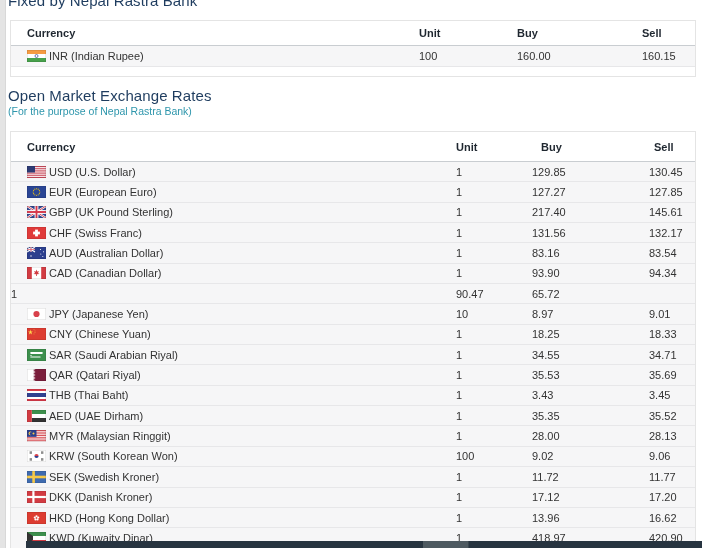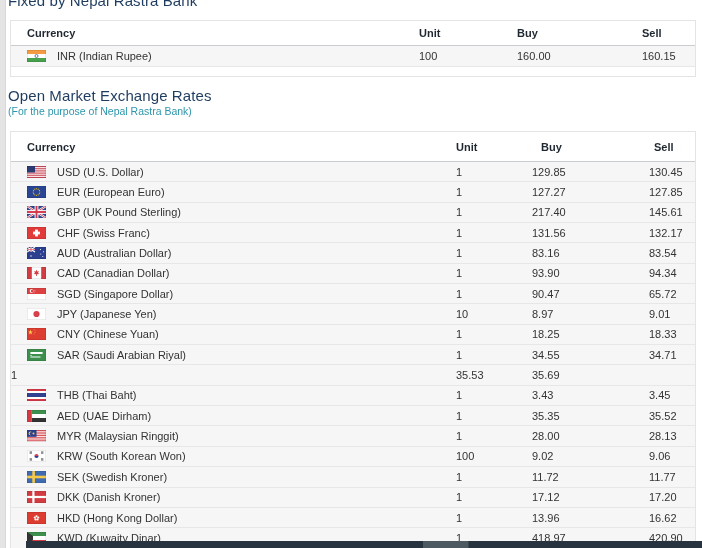--- a/index.html
+++ b/index.html
@@ -19,21 +19,21 @@
   .card1 .thead{height:24px;}
   .card2 .thead{height:29px;}
   .grid1{grid-template-columns:408px 98px 125px 1fr;}
   .grid2{grid-template-columns:445px 76px 117px 1fr;}
   .th.currency,.c-currency{padding-left:16px;}
   .grid2 .th.buy{padding-left:9px;}
   .grid2 .th.sell{padding-left:5px;}
   .row{display:grid;align-items:center;background:var(--row-bg,#f6f6f7);border-bottom:1px solid #e7e7e9;box-sizing:border-box;font-size:11px;color:#333;}
   .card1 .row{height:21px;}
   .card2 .row{height:20.35px;}
-  .c-currency{display:flex;align-items:center;gap:11px;overflow:hidden;white-space:nowrap;}
+  .c-currency{display:flex;align-items:center;gap:3px;overflow:hidden;white-space:nowrap;}
   .cell{white-space:nowrap;overflow:hidden;}
   .flag{width:19px;height:12px;flex:0 0 19px;display:inline-block;line-height:0;}
   .flag svg{display:block;}
   .footer-bar{position:absolute;left:26px;top:541px;width:676px;height:7px;background:var(--footer,#273440);}
   .footer-seg{position:absolute;left:397px;top:0;width:45px;height:7px;background:var(--footer-seg,#4e5a61);border-right:1px solid #39464e;}
 </style>
 </head>
 <body>
 
 <div class="viewport">
@@ -198,37 +198,20 @@
                 <rect x="0.25" y="0.25" width="18.5" height="11.5" fill="none" stroke="rgba(0,0,0,0.15)" stroke-width="0.5"></rect>
               </svg>
             </span>
       <span>CAD (Canadian Dollar)</span>
     </div>
     <div class="cell">1</div>
     <div class="cell">93.90</div>
     <div class="cell">94.34</div>
   </div>
         <div class="row grid2">
-    <div class="cell c-currency">
-      <span class="flag">
-              <svg xmlns="http://www.w3.org/2000/svg" viewBox="0 0 19 12" width="19" height="12">
-                <rect width="19" height="12" fill="#fff"></rect>
-                <rect width="19" height="6" fill="#dd4040"></rect>
-                <circle cx="4.6" cy="3" r="1.9" fill="#fff"></circle>
-                <circle cx="5.4" cy="3" r="1.6" fill="#dd4040"></circle>
-                <circle cx="7.2" cy="2" r="0.35" fill="#fff"></circle>
-                <circle cx="8.1" cy="2.8" r="0.35" fill="#fff"></circle>
-                <circle cx="7.8" cy="3.9" r="0.35" fill="#fff"></circle>
-                <circle cx="6.6" cy="3.9" r="0.35" fill="#fff"></circle>
-                <circle cx="6.3" cy="2.8" r="0.35" fill="#fff"></circle>
-                <rect x="0.25" y="0.25" width="18.5" height="11.5" fill="none" stroke="rgba(0,0,0,0.15)" stroke-width="0.5"></rect>
-              </svg>
-            </span>
-      <span>SGD (Singapore Dollar)</span>
-    </div>
     <div class="cell">1</div>
     <div class="cell">90.47</div>
     <div class="cell">65.72</div>
   </div>
         <div class="row grid2">
     <div class="cell c-currency">
       <span class="flag">
               <svg xmlns="http://www.w3.org/2000/svg" viewBox="0 0 19 12" width="19" height="12">
                 <rect width="19" height="12" fill="#fff"></rect>
                 <circle cx="9.5" cy="6" r="3.1" fill="#d8414b"></circle>
@@ -271,20 +254,30 @@
                 <rect x="0.25" y="0.25" width="18.5" height="11.5" fill="none" stroke="rgba(0,0,0,0.15)" stroke-width="0.5"></rect>
               </svg>
             </span>
       <span>SAR (Saudi Arabian Riyal)</span>
     </div>
     <div class="cell">1</div>
     <div class="cell">34.55</div>
     <div class="cell">34.71</div>
   </div>
         <div class="row grid2">
+    <div class="cell c-currency">
+      <span class="flag">
+              <svg xmlns="http://www.w3.org/2000/svg" viewBox="0 0 19 12" width="19" height="12">
+                <rect width="19" height="12" fill="#fff"></rect>
+                <polygon points="19,0 19,12 6,12 8.6,11.25 6,10.5 8.6,9.75 6,9 8.6,8.25 6,7.5 8.6,6.75 6,6 8.6,5.25 6,4.5 8.6,3.75 6,3 8.6,2.25 6,1.5 8.6,0.75 6,0" fill="#7b1e3c"></polygon>
+                <rect x="0.25" y="0.25" width="18.5" height="11.5" fill="none" stroke="rgba(0,0,0,0.15)" stroke-width="0.5"></rect>
+              </svg>
+            </span>
+      <span>QAR (Qatari Riyal)</span>
+    </div>
     <div class="cell">1</div>
     <div class="cell">35.53</div>
     <div class="cell">35.69</div>
   </div>
         <div class="row grid2">
     <div class="cell c-currency">
       <span class="flag">
               <svg xmlns="http://www.w3.org/2000/svg" viewBox="0 0 19 12" width="19" height="12">
                 <rect width="19" height="12" fill="#d93a4a"></rect>
                 <rect y="2" width="19" height="8" fill="#fff"></rect>

